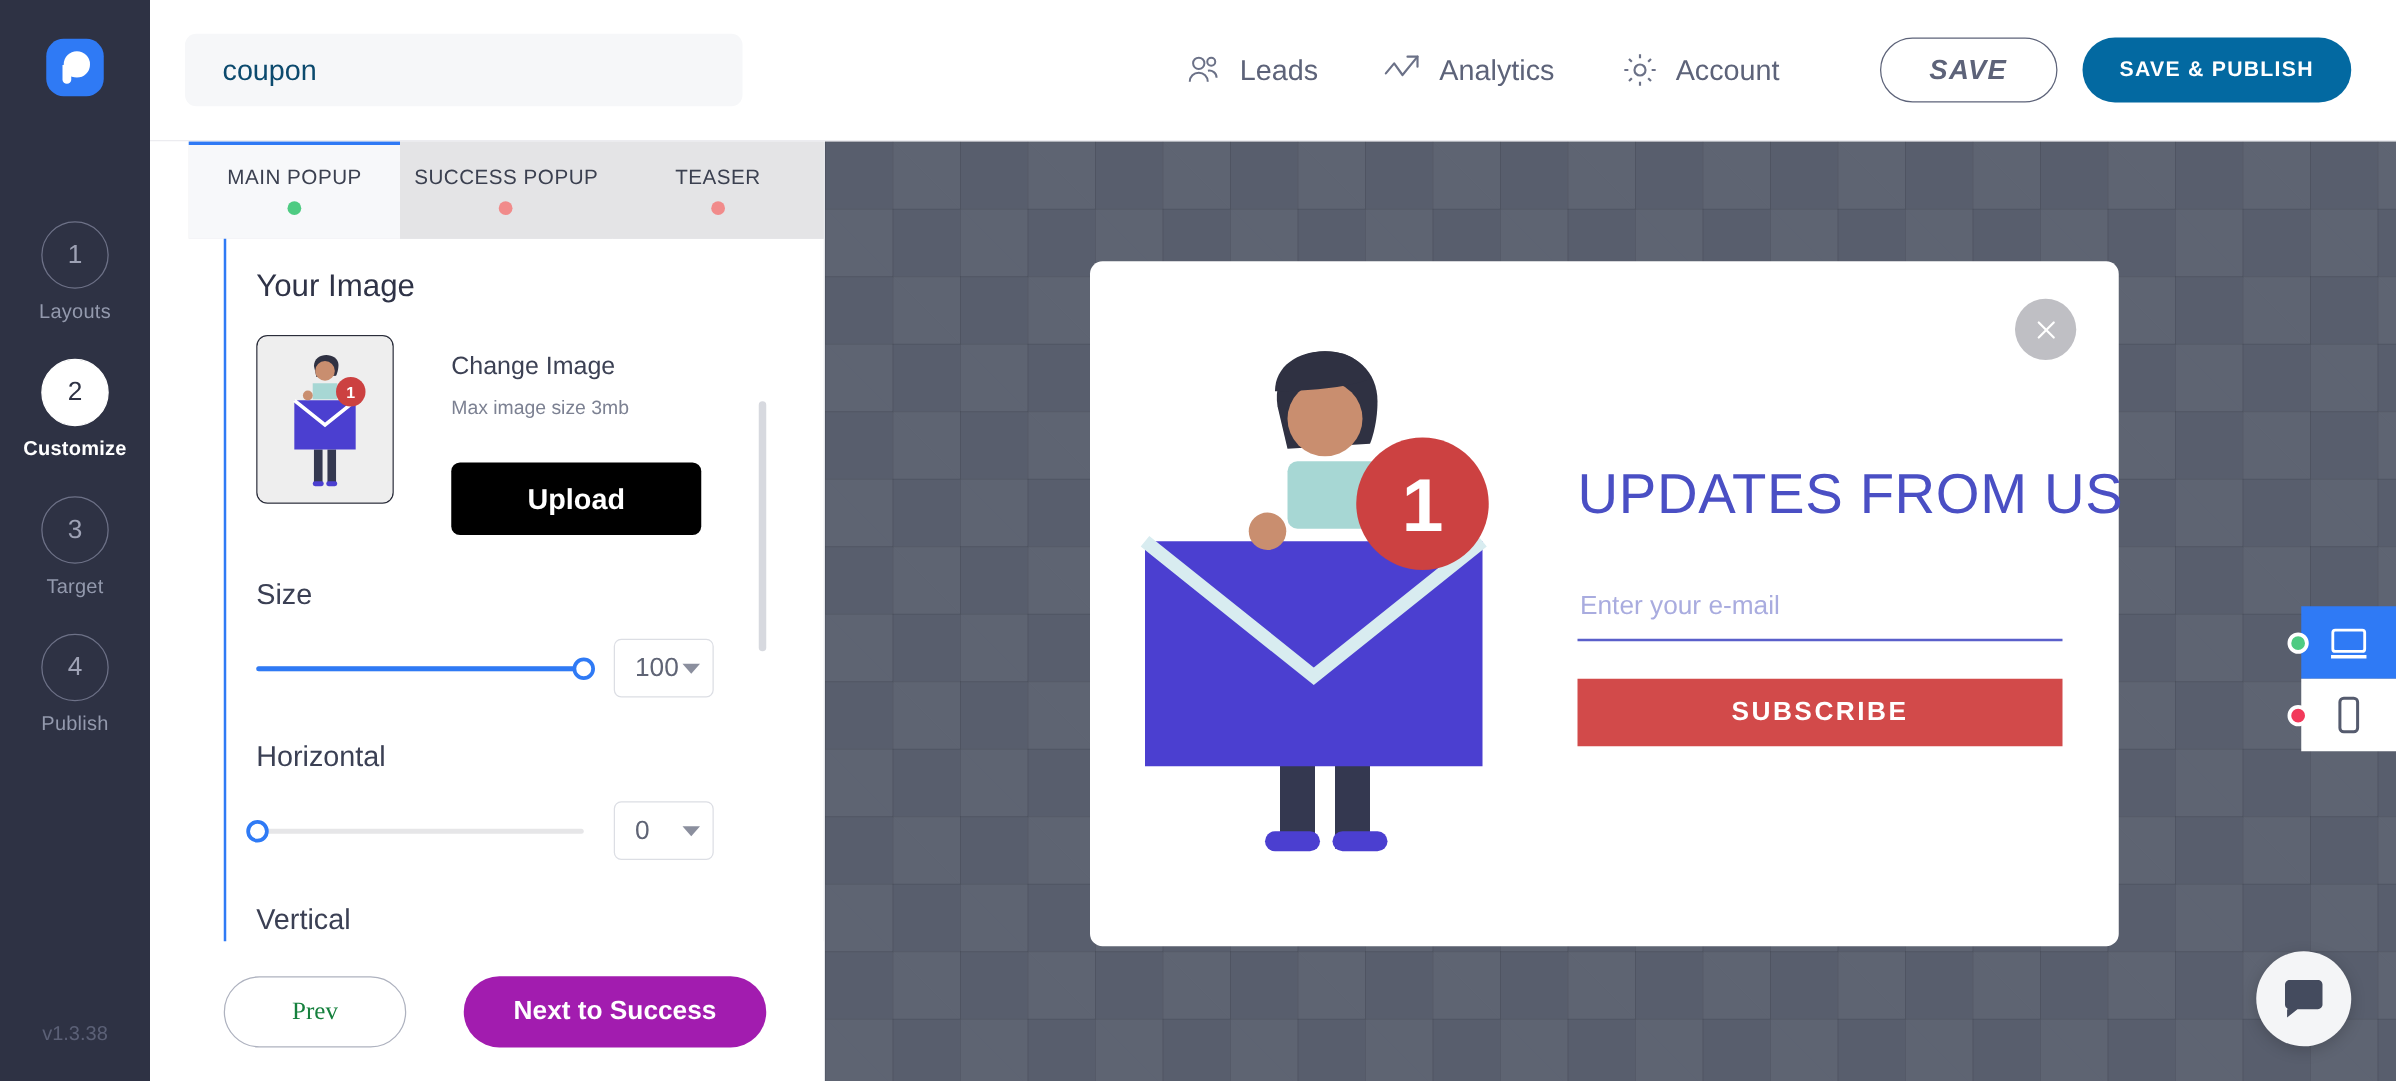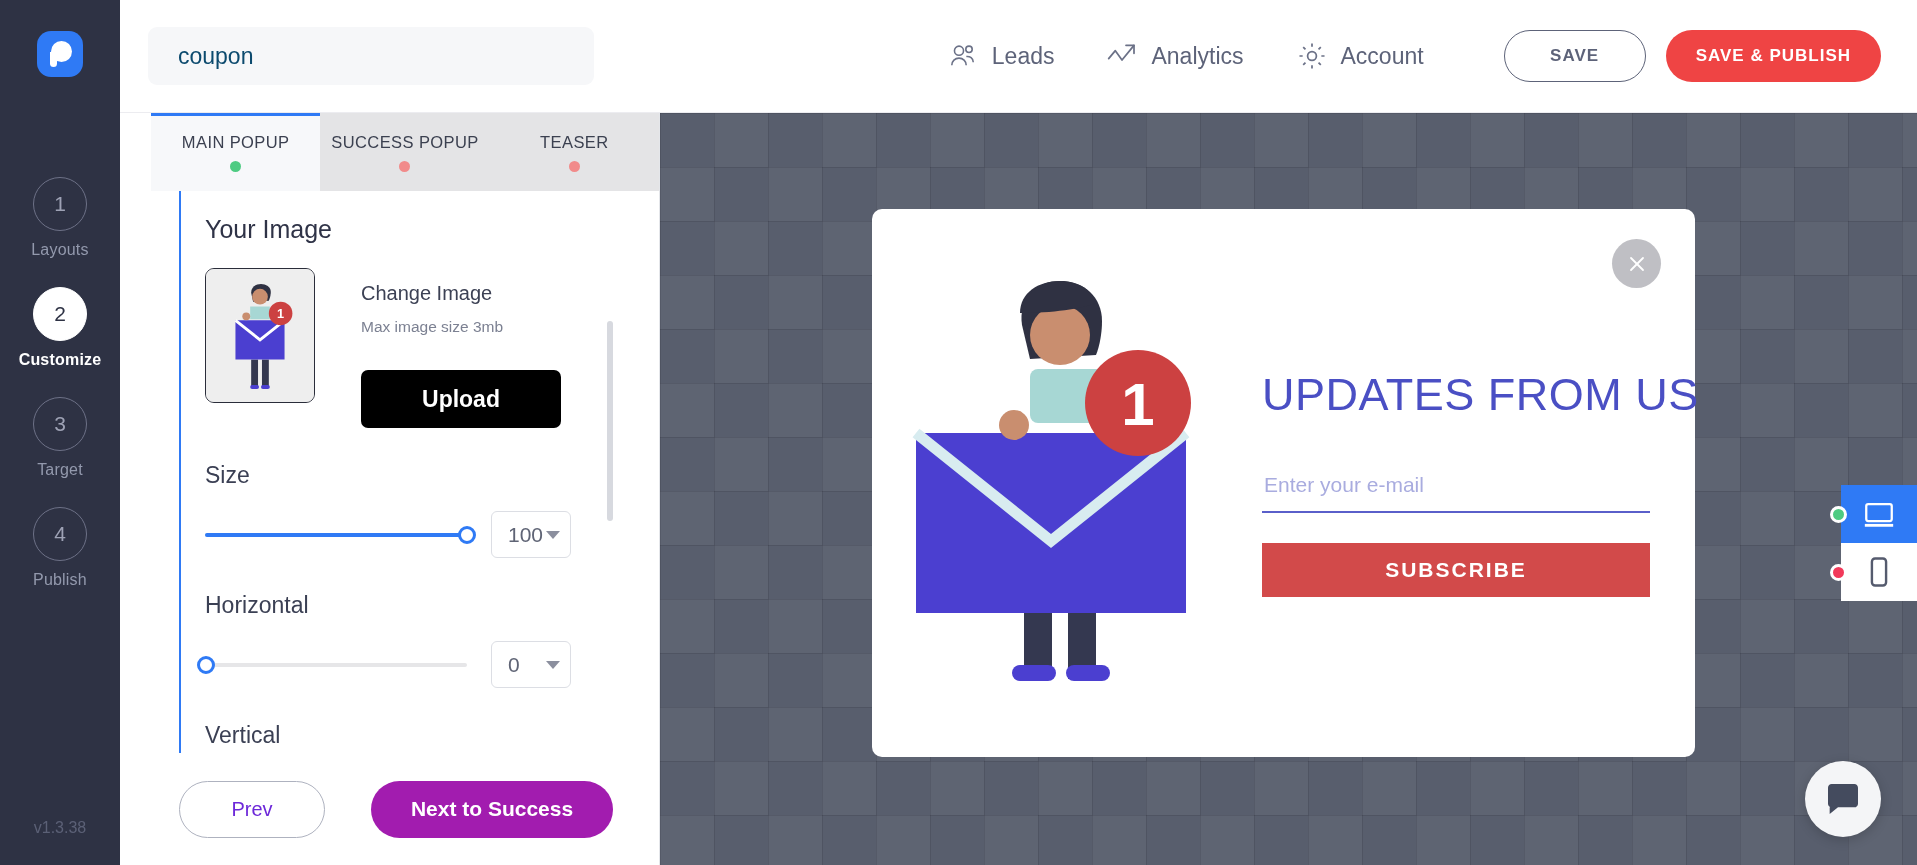--- a/index.html
+++ b/index.html
@@ -66,27 +66,27 @@
     border-radius: 9px; display: flex; align-items: center;
     padding: 0 30px; font-size: 23px; color: #0c4a6e;
   }
   .hdr-spacer { flex: 1; }
   .hdr-nav { display: flex; align-items: center; gap: 52px; margin-right: 80px; }
   .hdr-item { display: flex; align-items: center; gap: 13px; cursor: pointer; }
   .hdr-item span { font-size: 23px; color: #5d6379; }
   .hdr-icon { width: 32px; height: 32px; color: #6b7187; display: block; }
   .btn-save {
     width: 142px; height: 52px; border: 1.4px solid #5d6379; border-radius: 26px;
-    background: #ffffff; color: #5d6379; font-size: 17px; font-weight: 700;
+    background: #ffffff; color: #5d6379; font-size: 22px; font-weight: 700;
     letter-spacing: 1px; cursor: pointer; display: flex; align-items: center; justify-content: center;
-    margin-right: 20px; font-family: "Liberation Sans", sans-serif;
+    margin-right: 20px; font-family: "Liberation Sans", sans-serif; font-style: italic;
   }
   .btn-publish {
     height: 52px; padding: 0 30px; border: none; border-radius: 26px;
-    background: #ef4444; color: #ffffff; font-size: 17px; font-weight: 700;
+    background: #0369a1; color: #ffffff; font-size: 17px; font-weight: 700;
     letter-spacing: 1px; cursor: pointer; display: flex; align-items: center; justify-content: center;
     font-family: "Liberation Sans", sans-serif;
   }
 
   
   .body { flex: 1; display: flex; min-height: 0; position: relative; }
 
   
   .panel {
     width: 540px; flex: 0 0 540px; background: #ffffff;
@@ -158,22 +158,22 @@
     background: #d7d9df; border-radius: 3px; cursor: pointer; z-index: 16;
   }
 
   .panel-footer {
     height: 112px; flex: 0 0 112px; background: #ffffff;
     display: flex; align-items: center; justify-content: space-between;
     padding: 0 46px 0 28px;
   }
   .btn-prev {
     width: 146px; height: 57px; border: 1.3px solid #aeb2bf; border-radius: 29px;
-    background: #ffffff; color: #6d28d9; font-size: 20px; cursor: pointer;
-    font-family: Liberation Sans, sans-serif;
+    background: #ffffff; color: #15803d; font-size: 20px; cursor: pointer;
+    font-family: Liberation Serif, serif;
   }
   .btn-next {
     width: 242px; height: 57px; border: none; border-radius: 29px;
     background: #a21caf; color: #ffffff; font-size: 21px; font-weight: 700;
     cursor: pointer; font-family: "Liberation Sans", sans-serif;
   }
 
   
   .canvas {
     flex: 1; position: relative; min-width: 0;

